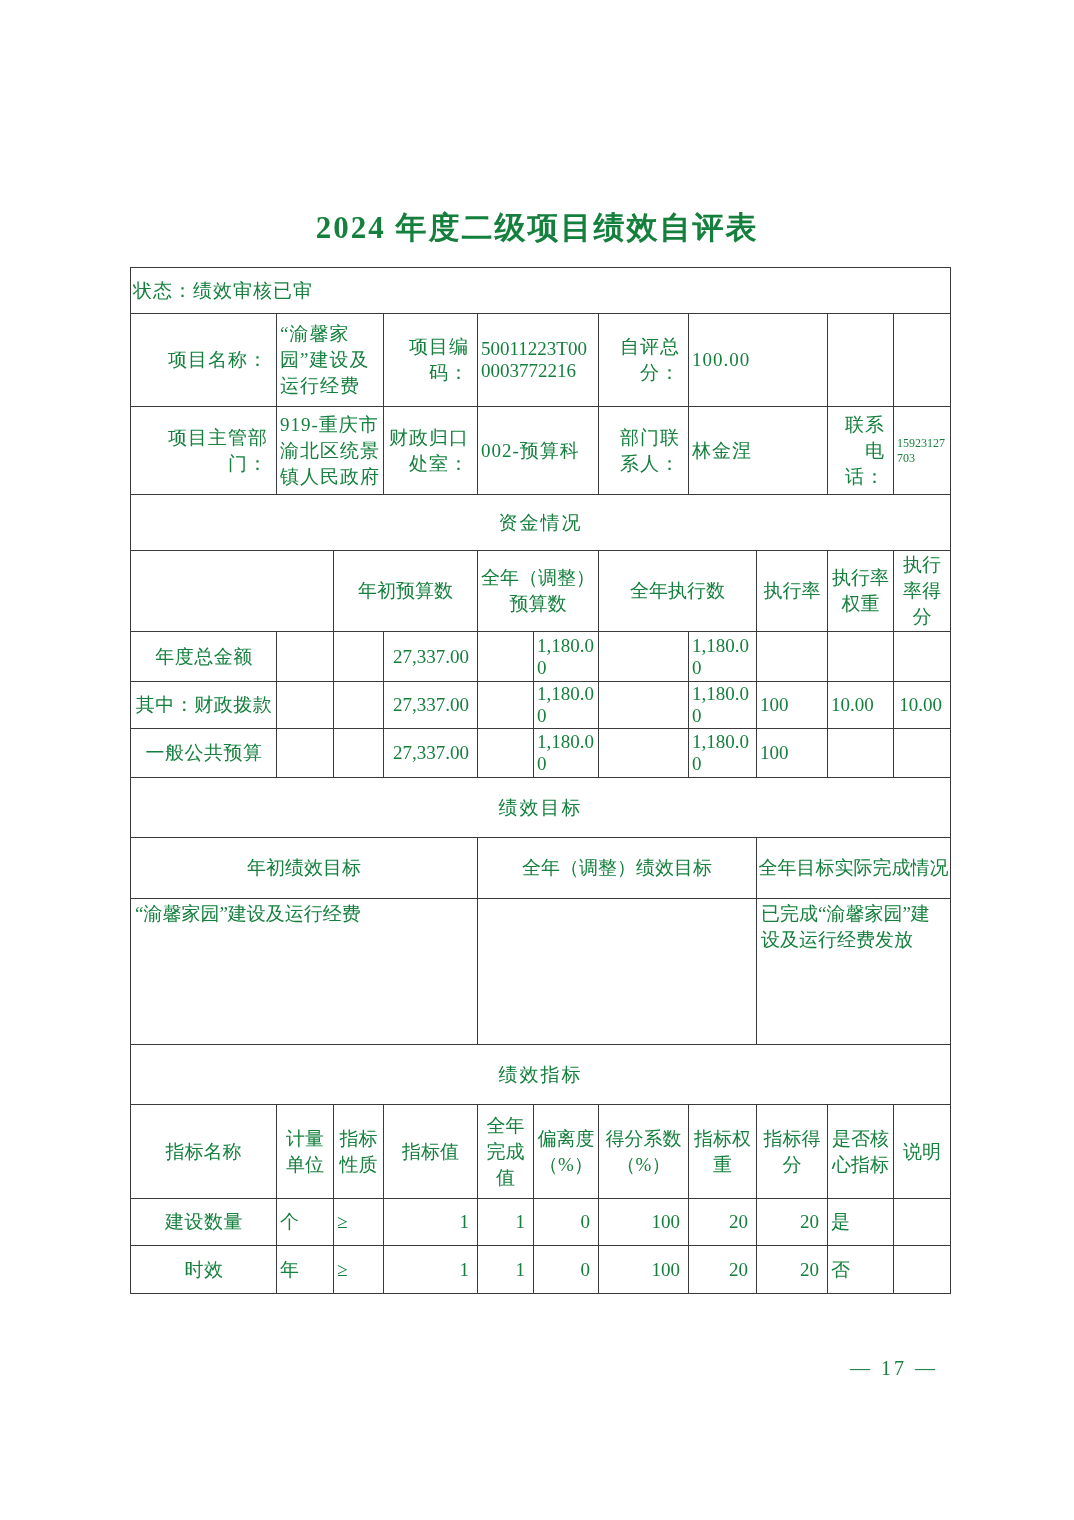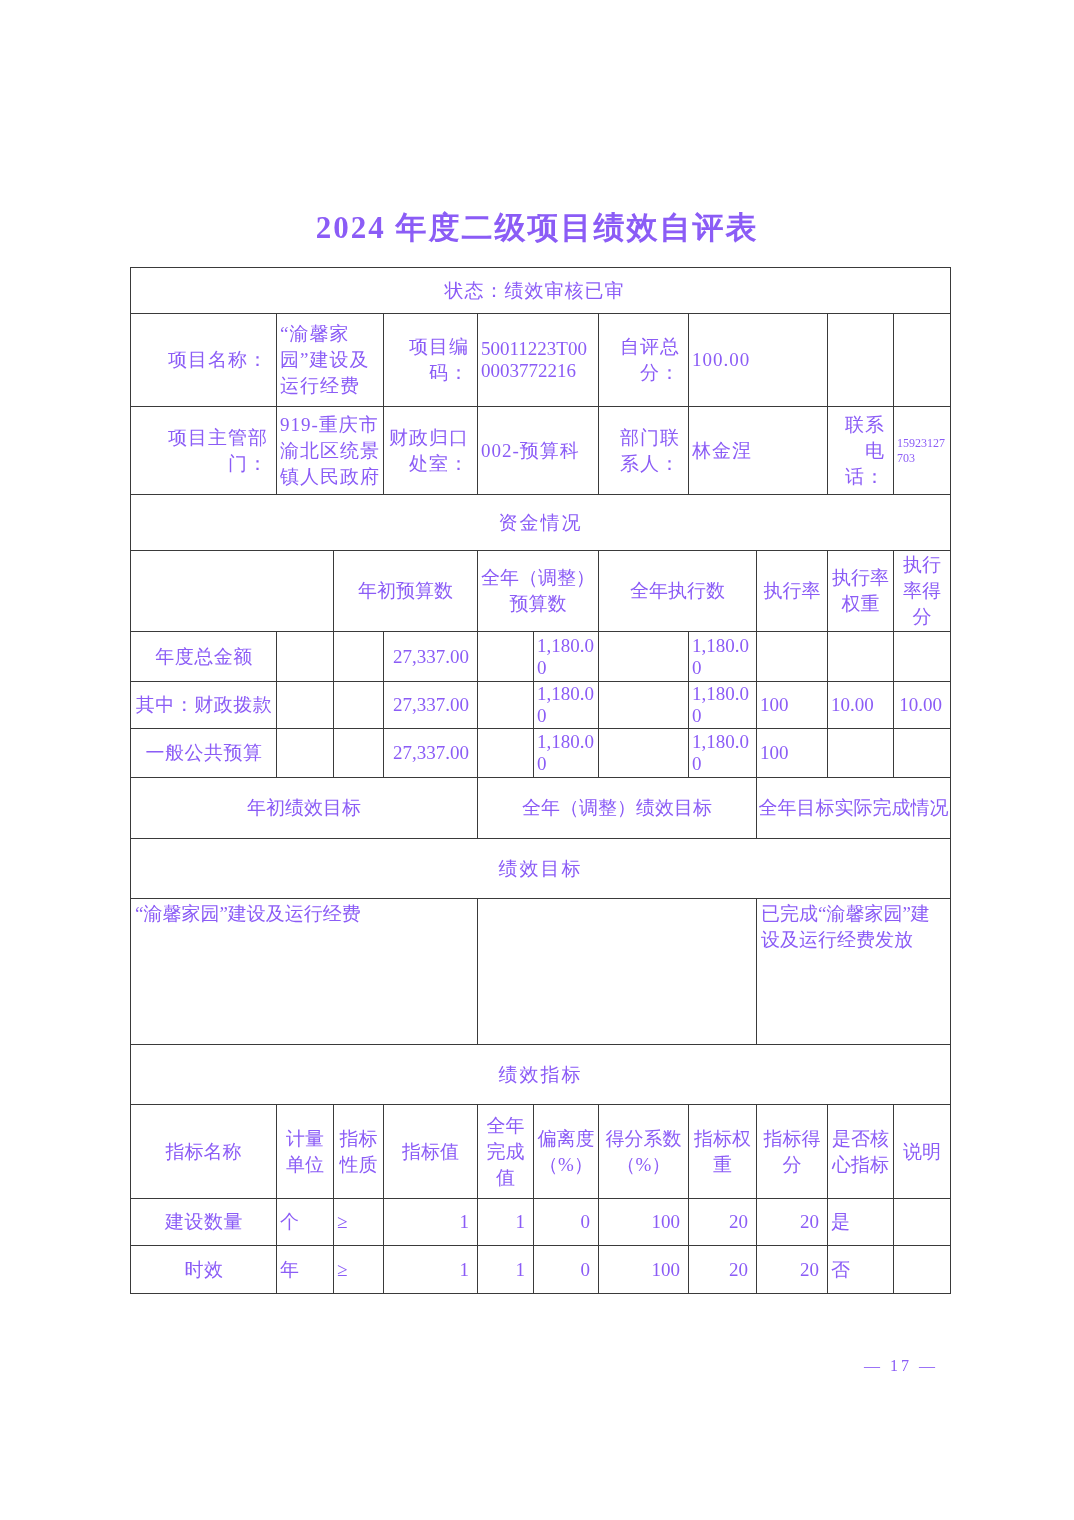--- a/index.html
+++ b/index.html
@@ -1,21 +1,21 @@
 <!DOCTYPE html>
 <html><head>
 <meta charset="utf-8">
 <style>
   html, body { margin: 0; padding: 0; background: #ffffff; }
   .page {
     position: relative;
     width: 1074px;
     height: 1520px;
     background: #ffffff;
-    color: #8b5cf6;
+    color: #15803d;
     font-family: "Liberation Serif", "DejaVu Serif", serif;
     overflow: hidden;
     border-radius: 21px;
   }
   .doc-title {
     position: absolute;
     top: 207px;
     left: 0;
     width: 100%;
     text-align: center;
@@ -34,38 +34,38 @@
   }
   td {
     border: 1px solid #3a3a3a;
     font-size: 19px;
     vertical-align: middle;
     padding: 1px 2px;
     overflow: hidden;
     word-break: normal;
     line-break: strict;
   }
-  .status-cell { text-align: center; padding-right: 14px; letter-spacing: 1px; }
+  .status-cell { text-align: left; padding-right: 14px; letter-spacing: 1px; }
   .lbl { text-align: right; padding: 1px 8px 1px 4px; letter-spacing: 1px; }
   .val { text-align: left; padding: 1px 2px 1px 3px; letter-spacing: 1px; }
   .val-break { word-break: break-all; letter-spacing: 0; padding: 1px 4px 1px 3px; }
   .phone { font-size: 12px; }
   .sec { text-align: center; letter-spacing: 2px; }
   .hdr { text-align: center; padding: 1px 1px; letter-spacing: 0; }
   .row-label { text-align: center; padding-left: 3px; letter-spacing: 0.5px; }
   .num-r { text-align: right; padding-right: 8px; letter-spacing: 0; }
   .num-l { text-align: left; padding-left: 3px; letter-spacing: 0; }
   .num-break { word-break: break-all; }
   .top { vertical-align: top; }
   .goal-text { letter-spacing: 0; padding: 2px 4px; }
   .page-number {
     position: absolute;
     top: 1357px;
     right: 136px;
-    font-size: 16px;
+    font-size: 20px;
     letter-spacing: 3px;
   }
 </style>
 </head>
 <body>
 
 <div class="page">
 
   <h1 class="doc-title">2024 年度二级项目绩效自评表</h1>
 
@@ -160,28 +160,28 @@
       <td class="num-r">27,337.00</td>
       <td></td>
       <td class="num-l num-break">1,180.00</td>
       <td></td>
       <td class="num-l num-break">1,180.00</td>
       <td class="num-l">100</td>
       <td class="num-l"></td>
       <td class="num-r"></td>
     </tr>
 
+    <tr style="height:60px">
+      <td colspan="11" class="sec">绩效目标</td>
+    </tr>
+
     <tr style="height:61px">
       <td colspan="4" class="hdr">年初绩效目标</td>
       <td colspan="4" class="hdr">全年（调整）绩效目标</td>
       <td colspan="3" class="hdr">全年目标实际完成情况</td>
-    </tr>
-
-    <tr style="height:60px">
-      <td colspan="11" class="sec">绩效目标</td>
     </tr>
 
     <tr style="height:146px">
       <td colspan="4" class="top goal-text">“渝馨家园”建设及运行经费</td>
       <td colspan="4" class="top goal-text"></td>
       <td colspan="3" class="top goal-text">已完成“渝馨家园”建设及运行经费发放</td>
     </tr>
 
     <tr style="height:60px">
       <td colspan="11" class="sec">绩效指标</td>

